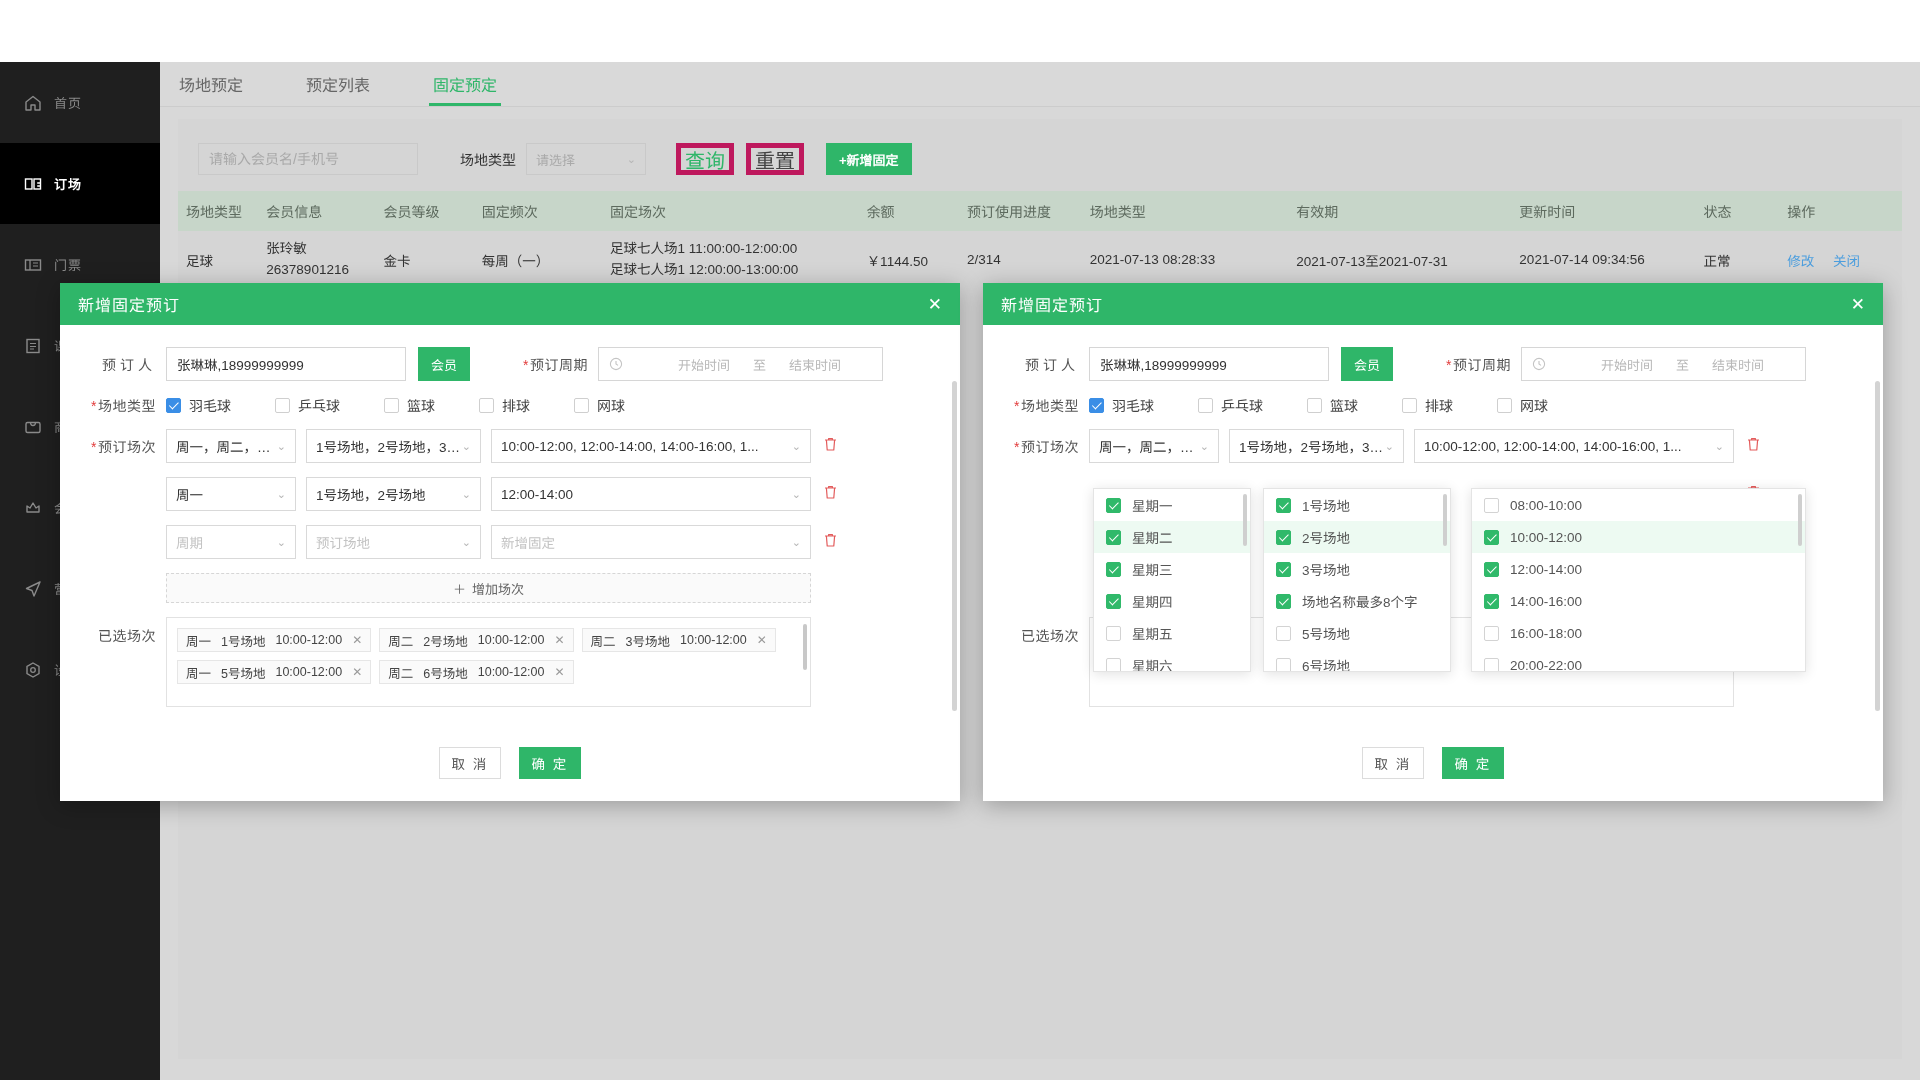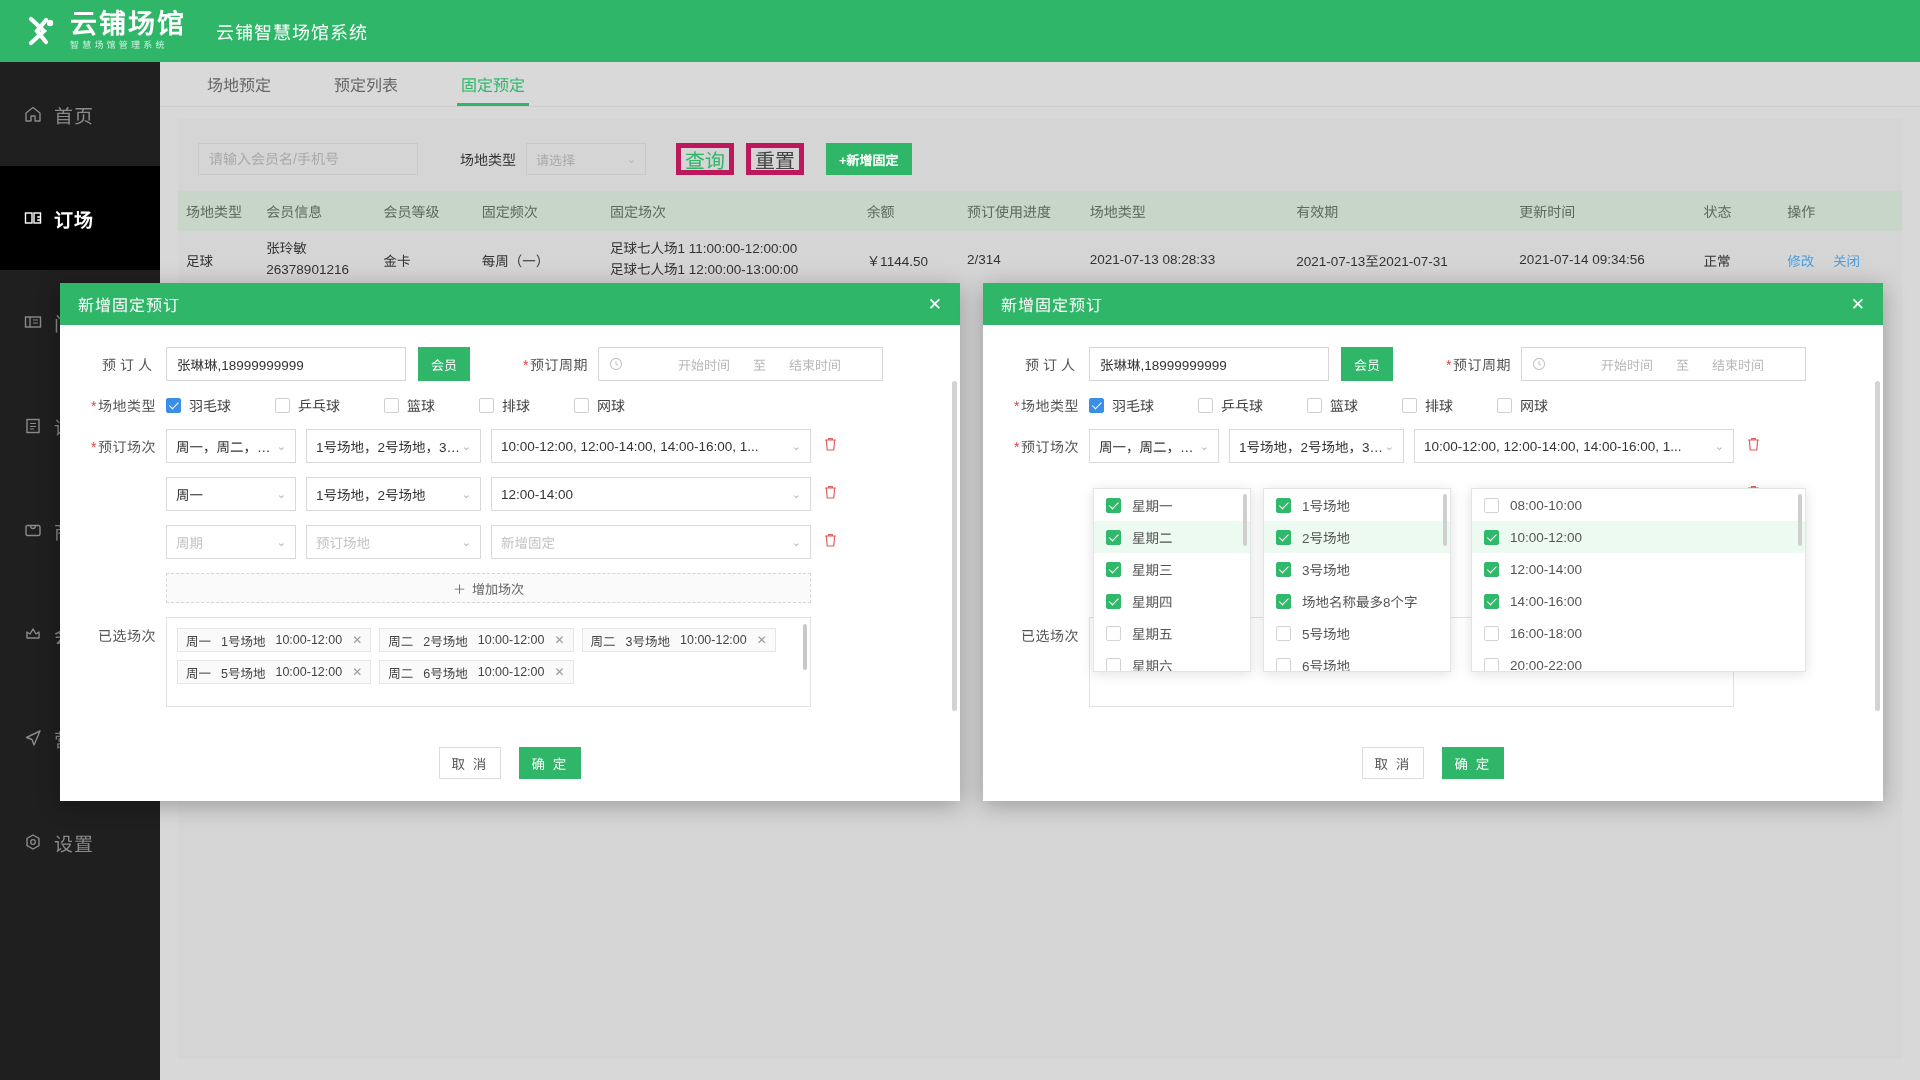--- a/index.html
+++ b/index.html
@@ -33,35 +33,35 @@
   .sys-title {
     color: #ffffff; font-size: 18px; margin-left: 30px; letter-spacing: 1px;
   }
 
   
   .sidebar {
     position: absolute; left: 0; top: 62px; width: 160px; height: 1018px;
     background: #1f1f1f;
   }
   .side-item {
-    height: 104px; display: flex; align-items: center; padding-left: 22px;
-    color: #8a8a8a; font-size: 19px; cursor: pointer; letter-spacing: 1px;
+    height: 81px; display: flex; align-items: center; padding-left: 22px;
+    color: #8a8a8a; font-size: 13px; cursor: pointer; letter-spacing: 1px;
   }
   .side-item.active { background: #000000; color: #ffffff; font-weight: bold; }
   .side-ico { width: 22px; height: 22px; margin-right: 10px; flex: 0 0 22px; display:flex; align-items:center; justify-content:center;}
   .side-ico svg { display:block; }
 
   
   .content {
     position: absolute; left: 160px; top: 62px; width: 1760px; height: 1018px;
     background: #d8d8d8;
   }
   .tabs {
     height: 45px; background: #d9d9d9; display: flex; align-items: stretch;
-    padding-left: 43px; gap: 55px; border-bottom: 1px solid #ccc;
+    padding-left: 15px; gap: 55px; border-bottom: 1px solid #ccc;
   }
   .tab {
     display: flex; align-items: center; font-size: 16px; color: #666;
     cursor: pointer; position: relative; padding: 0 4px;
   }
   .tab.active { color: #2fb669; }
   .tab.active::after {
     content: ""; position: absolute; left: 0; right: 0; bottom: 0;
     height: 3px; background: #2fb669;
   }
@@ -232,36 +232,20 @@
   .dlg-scroll {
     position: absolute; right: 3px; top: 56px; width: 5px; height: 330px;
     background: #d3d3d3; border-radius: 3px;
   }
 </style>
 </head>
 <body>
 
 <div id="app">
 
-  <div class="topbar">
-    <div class="logo-wrap">
-      <div class="logo-mark">
-        <svg width="40" height="40" viewBox="0 0 40 40">
-          <path d="M9 8 L22 20 L9 32" stroke="#fff" stroke-width="4.2" fill="none" stroke-linecap="round"></path>
-          <path d="M24 9 L15 20 L24 31" stroke="#fff" stroke-width="4.2" fill="none" stroke-linecap="round"></path>
-          <circle cx="28" cy="12" r="3.2" fill="#fff"></circle>
-        </svg>
-      </div>
-      <div class="logo-text-block">
-        <div class="logo-main">云铺场馆</div>
-        <div class="logo-sub">智慧场馆管理系统</div>
-      </div>
-    </div>
-    <div class="sys-title">云铺智慧场馆系统</div>
-  </div>
 
   <div class="sidebar">
     <div class="side-item">
       <span class="side-ico">
         <svg width="20" height="20" viewBox="0 0 20 20">
             <path d="M3 9 L10 3.5 L17 9 V17 H12 V12 H8 V17 H3 Z" fill="none" stroke="#8a8a8a" stroke-width="1.4" stroke-linejoin="round"></path>
           </svg>
       </span>
       <span>首页</span>
     </div>

